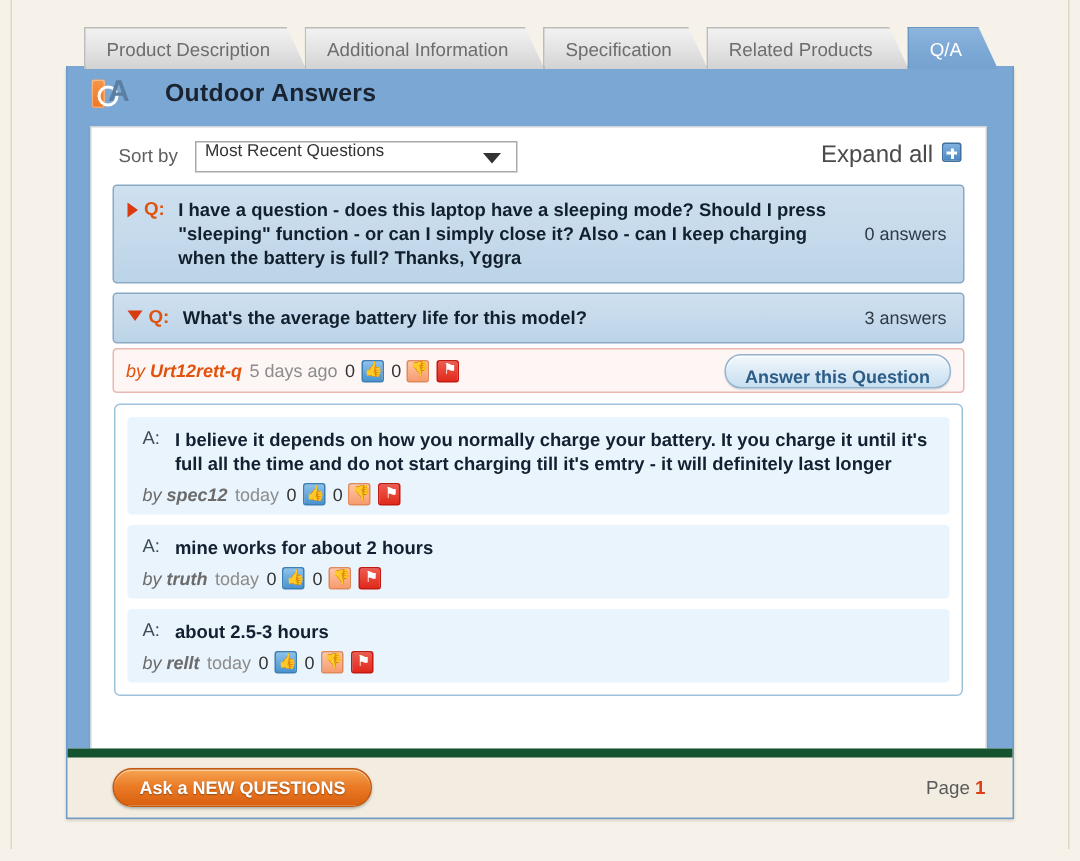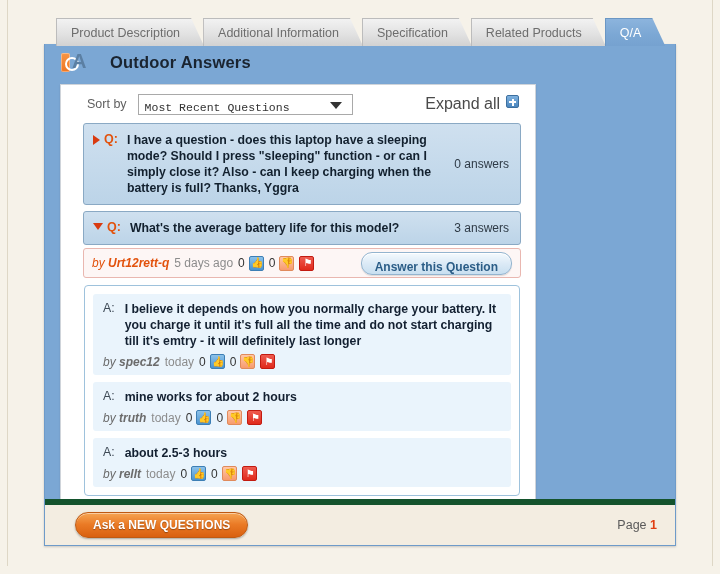--- a/index.html
+++ b/index.html
@@ -104,44 +104,42 @@
   #qa-title {
     color:#1a2430;
     font-size:16.5px;
     font-weight:bold;
     letter-spacing:0.2px;
   }
 
   
   #qa-card {
     position:absolute; left:15px; top:40px;
-    width:476px; height:456px;
+    width:598px; height:456px;
     background:#ffffff;
     border:1px solid #cfd4da;
     box-shadow:0 1px 2px rgba(0,0,0,0.10);
     overflow:hidden;
-    padding-left:8px;
   }
 
   
   #sort-bar {
     height:38px;
     display:flex; align-items:center;
     padding:0 16px 0 18px;
   }
   #sort-label { color:#5f5f5f; font-size:12.5px; margin-right:11px; }
   #sort-select {
     width:215px; height:21px;
     border:1px solid #a9a9a9;
     background:#fff;
-    display:flex; align-items:flex-end;
+    display:flex; align-items:flex-start;
     padding:0 6px;
     font-size:11.5px; color:#333;
     position:relative;
-    font-family:Liberation Mono, monospace;
   }
   #sort-select .caret {
     position:absolute; right:10px; top:7px;
     width:0; height:0;
     border-left:6px solid transparent;
     border-right:6px solid transparent;
     border-top:7px solid #333;
   }
   #expand-all {
     margin-left:auto;

